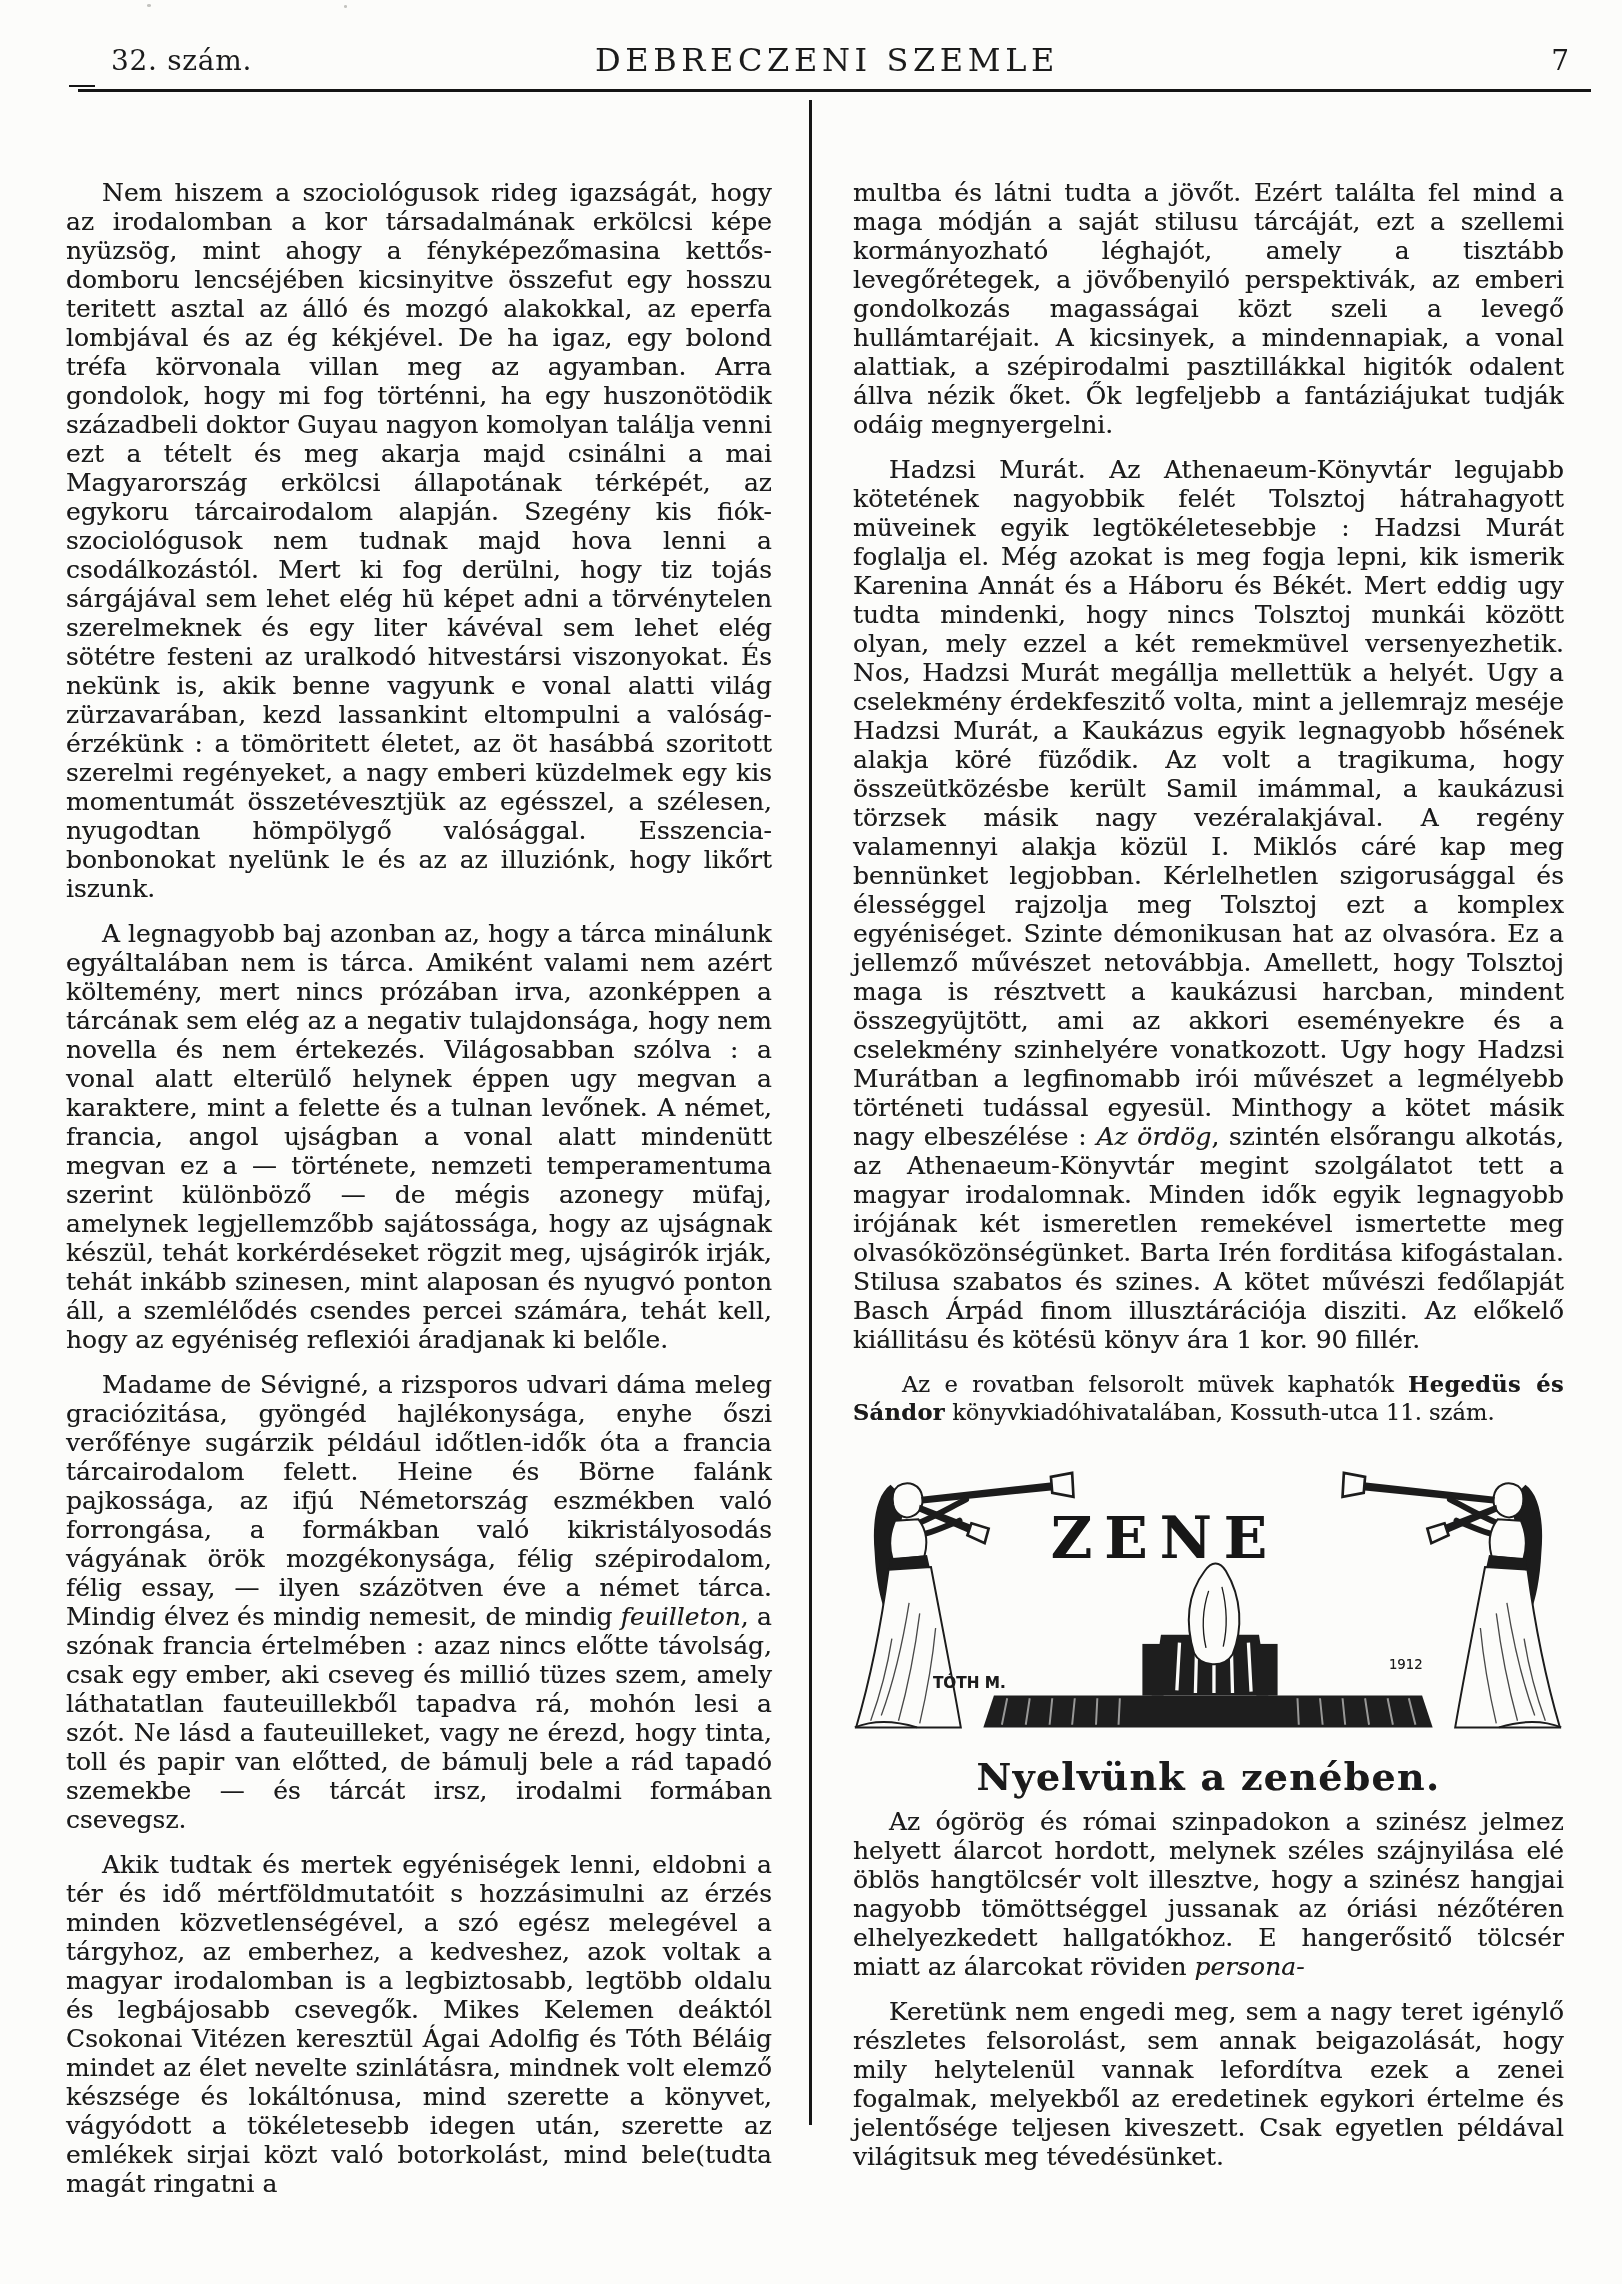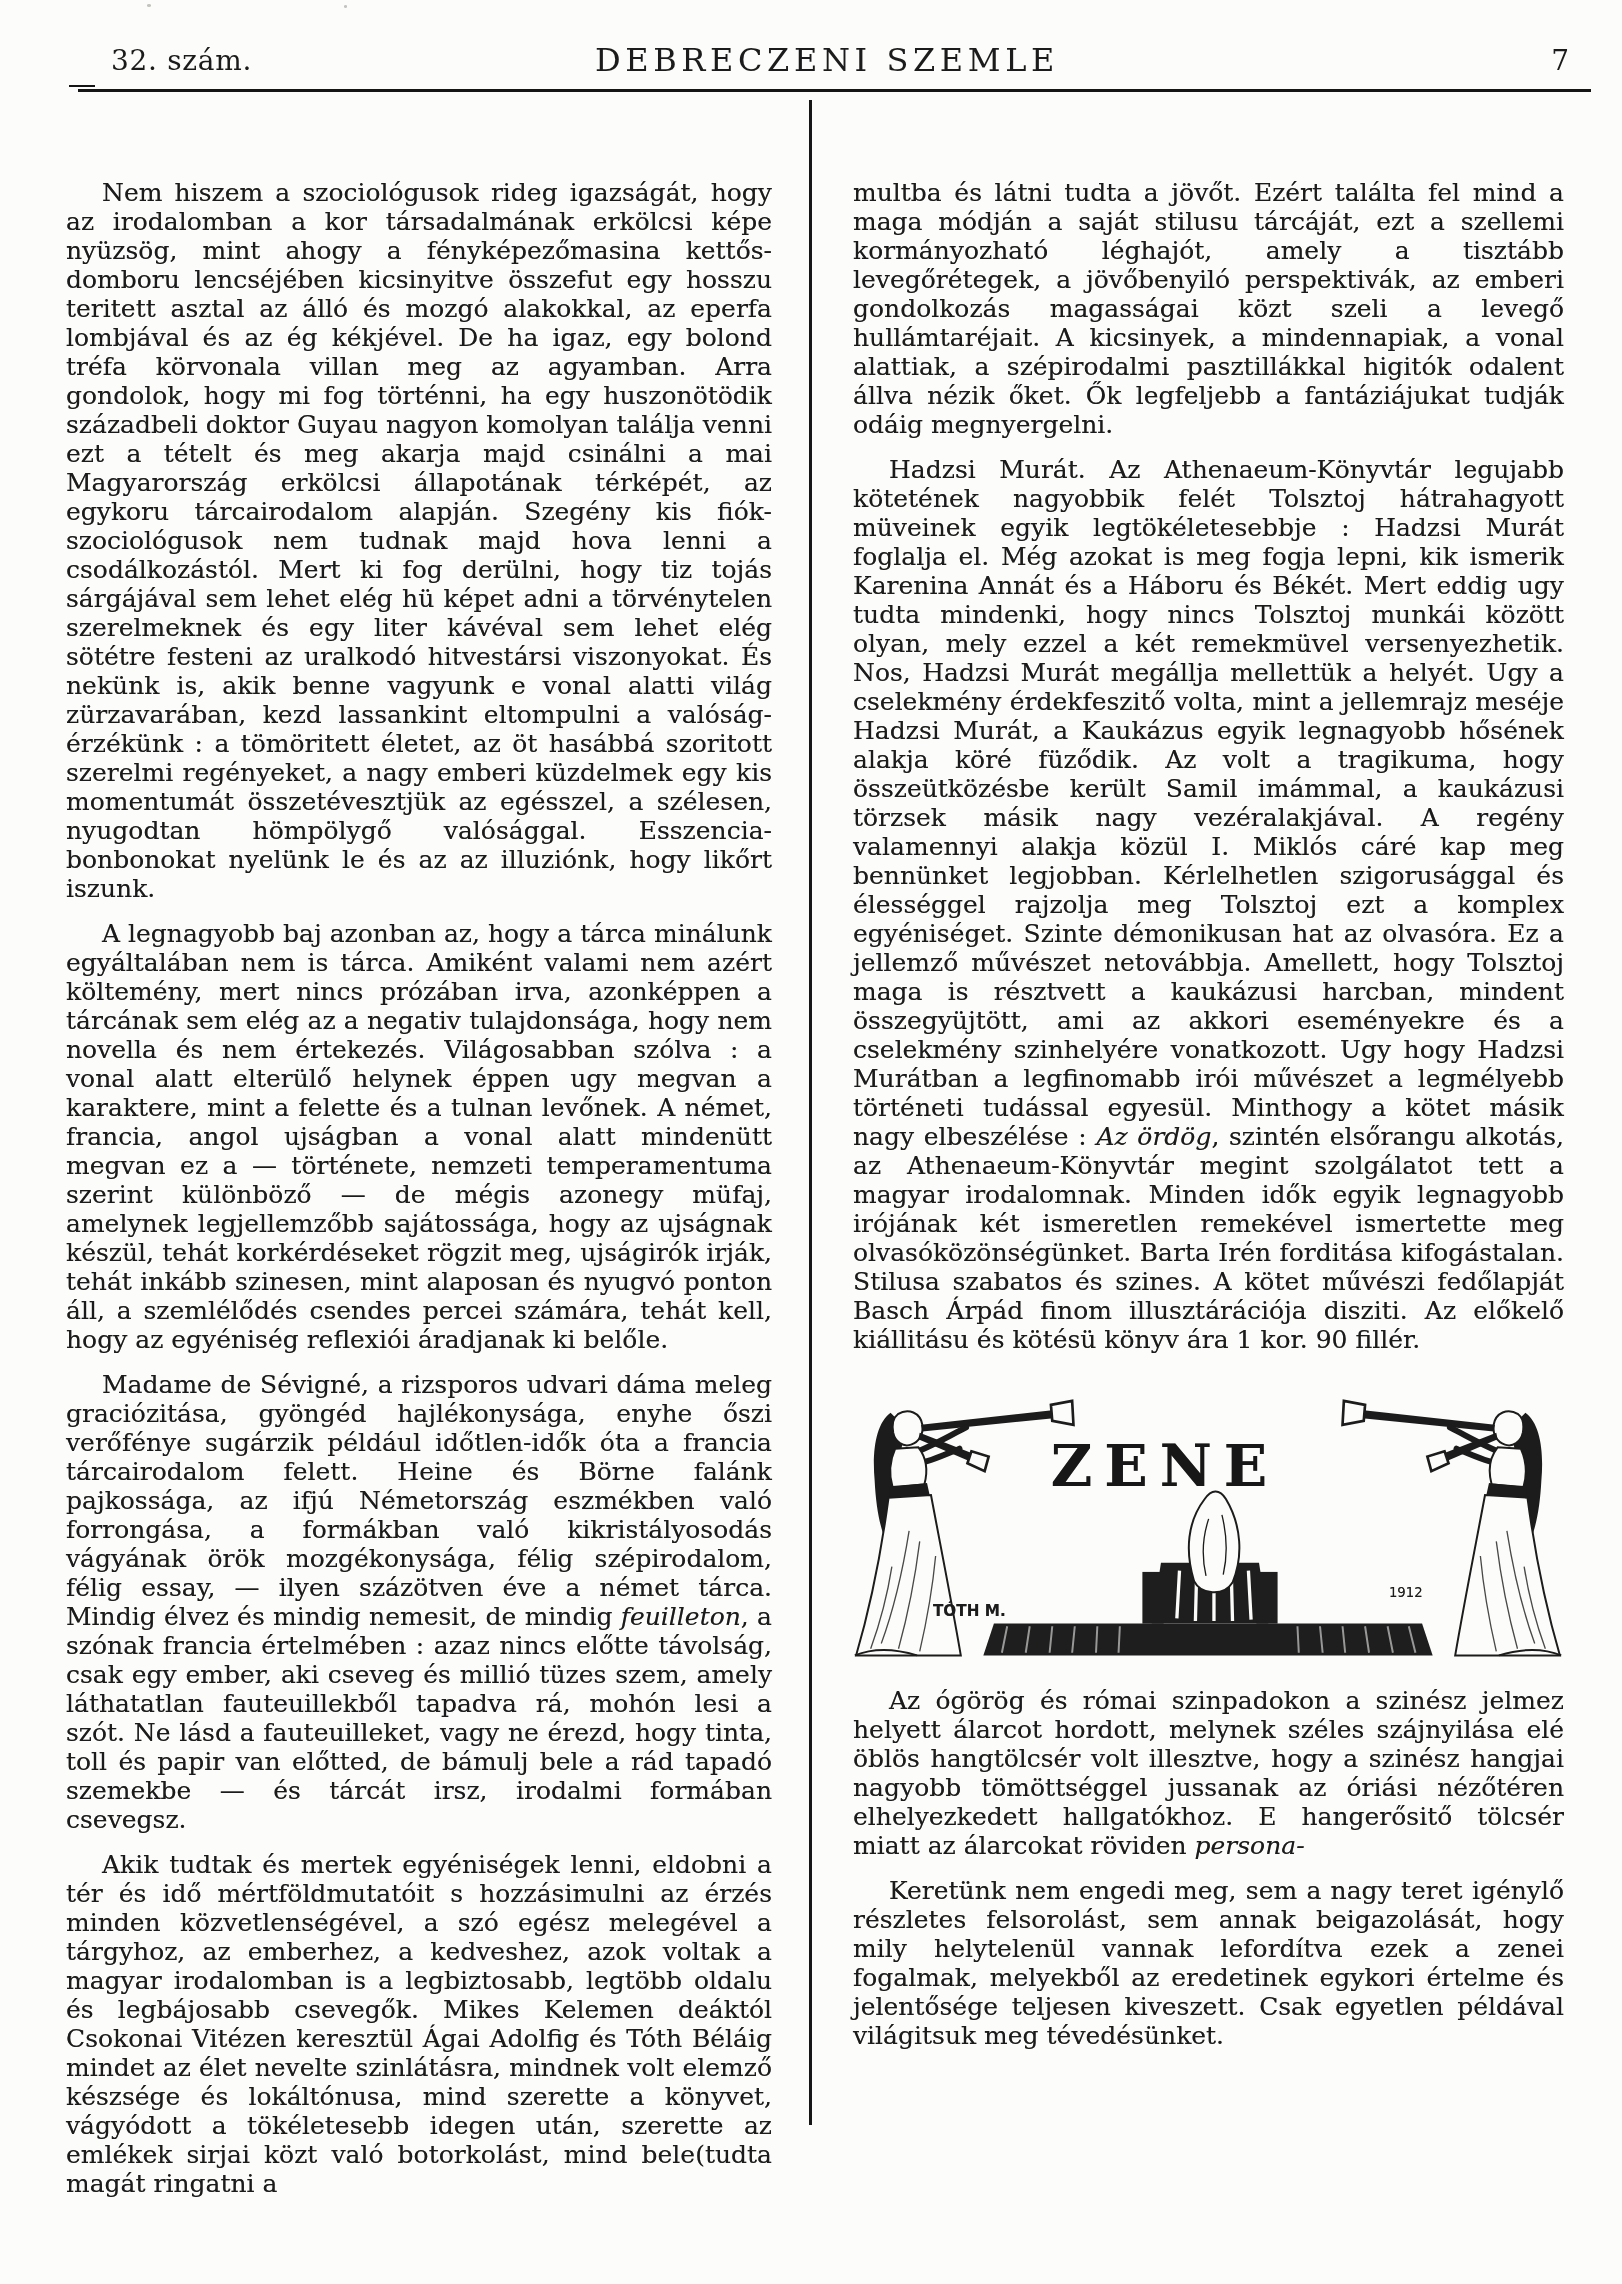--- a/index.html
+++ b/index.html
@@ -100,20 +100,21 @@
     <p class="para">A legnagyobb baj azonban az, hogy a tárca minálunk egyáltalában nem is tárca. Amiként valami nem azért költemény, mert nincs prózában irva, azonképpen a tárcának sem elég az a negativ tulajdonsága, hogy nem novella és nem értekezés. Világosabban szólva : a vonal alatt elterülő helynek éppen ugy megvan a karaktere, mint a felette és a tulnan levőnek. A német, francia, angol ujságban a vonal alatt mindenütt megvan ez a — története, nemzeti temperamentuma szerint különböző — de mégis azonegy müfaj, amelynek legjellemzőbb sajátossága, hogy az ujságnak készül, tehát korkérdéseket rögzit meg, ujságirók irják, tehát inkább szinesen, mint alaposan és nyugvó ponton áll, a szemlélődés csendes percei számára, tehát kell, hogy az egyéniség reflexiói áradjanak ki belőle.</p>
     <p class="para"><span>Madame de Sévigné, a rizsporos udvari dáma meleg graciózitása, gyöngéd hajlékonysága, enyhe őszi verőfénye sugárzik például időtlen-idők óta a francia tárcairodalom felett. Heine és Börne falánk pajkossága, az ifjú Németország eszmékben való forrongása, a formákban való kikristályosodás vágyának örök mozgékonysága, félig szépirodalom, félig essay, — ilyen százötven éve a német tárca. Mindig élvez és mindig nemesit, de mindig </span><i>feuilleton</i><span>, a szónak francia értelmében : azaz nincs előtte távolság, csak egy ember, aki cseveg és millió tüzes szem, amely láthatatlan fauteuillekből tapadva rá, mohón lesi a szót. Ne lásd a fauteuilleket, vagy ne érezd, hogy tinta, toll és papir van előtted, de bámulj bele a rád tapadó szemekbe — és tárcát irsz, irodalmi formában csevegsz.</span></p>
     <p class="para">Akik tudtak és mertek egyéniségek lenni, eldobni a tér és idő mértföldmutatóit s hozzásimulni az érzés minden közvetlenségével, a szó egész melegével a tárgyhoz, az emberhez, a kedveshez, azok voltak a magyar irodalomban is a legbiztosabb, legtöbb oldalu és legbájosabb csevegők. Mikes Kelemen deáktól Csokonai Vitézen keresztül Ágai Adolfig és Tóth Béláig mindet az élet nevelte szinlátásra, mindnek volt elemző készsége és lokáltónusa, mind szerette a könyvet, vágyódott a tökéletesebb idegen után, szerette az emlékek sirjai közt való botorkolást, mind bele(tudta magát ringatni a</p>
   </div>
 
   <div class="col col-right">
     <p class="para para-cont">multba és látni tudta a jövőt. Ezért találta fel mind a maga módján a saját stilusu tárcáját, ezt a szellemi kormányozható léghajót, amely a tisztább levegőrétegek, a jövőbenyiló perspektivák, az emberi gondolkozás magasságai közt szeli a levegő hullámtaréjait. A kicsinyek, a mindennapiak, a vonal alattiak, a szépirodalmi pasztillákkal higitók odalent állva nézik őket. Ők legfeljebb a fantáziájukat tudják odáig megnyergelni.</p>
 
     <p class="para"><b class="lead-bold">Hadzsi Murát.</b><span> Az Athenaeum-Könyvtár legujabb kötetének nagyobbik felét Tolsztoj hátrahagyott müveinek egyik legtökéletesebbje : Hadzsi Murát foglalja el. Még azokat is meg fogja lepni, kik ismerik Karenina Annát és a Háboru és Békét. Mert eddig ugy tudta mindenki, hogy nincs Tolsztoj munkái között olyan, mely ezzel a két remekmüvel versenyezhetik. Nos, Hadzsi Murát megállja mellettük a helyét. Ugy a cselekmény érdekfeszitő volta, mint a jellemrajz meséje Hadzsi Murát, a Kaukázus egyik legnagyobb hősének alakja köré füződik. Az volt a tragikuma, hogy összeütközésbe került Samil imámmal, a kaukázusi törzsek másik nagy vezéralakjával. A regény valamennyi alakja közül I. Miklós cáré kap meg bennünket legjobban. Kérlelhetlen szigorusággal és élességgel rajzolja meg Tolsztoj ezt a komplex egyéniséget. Szinte démonikusan hat az olvasóra. Ez a jellemző művészet netovábbja. Amellett, hogy Tolsztoj maga is résztvett a kaukázusi harcban, mindent összegyüjtött, ami az akkori eseményekre és a cselekmény szinhelyére vonatkozott. Ugy hogy Hadzsi Murátban a legfinomabb irói művészet a legmélyebb történeti tudással egyesül. Minthogy a kötet másik nagy elbeszélése : </span><i>Az ördög</i><span>, szintén elsőrangu alkotás, az Athenaeum-Könyvtár megint szolgálatot tett a magyar irodalomnak. Minden idők egyik legnagyobb irójának két ismeretlen remekével ismertette meg olvasóközönségünket. Barta Irén forditása kifogástalan. Stilusa szabatos és szines. A kötet művészi fedőlapját Basch Árpád finom illusztárációja disziti. Az előkelő kiállitásu és kötésü könyv ára 1 kor. 90 fillér.</span></p>
 
+    <p class="para notice"><span>Az e rovatban felsorolt müvek kaphatók </span><b>Hegedüs és Sándor</b><span> könyvkiadóhivatalában, Kossuth-utca 11. szám.</span></p>
 
     <div class="zene-illo">
       <svg viewBox="0 0 1130 424" xmlns="http://www.w3.org/2000/svg" style="font-size:37.5px">
         <defs>
           <g id="trumpeter">
 
             <path d="M86,36 C64,52 58,94 62,138 C64,178 70,208 79,230 C87,246 100,243 99,220 C95,164 96,100 110,60 Z" fill="#1c1c1c"></path>
 
             <path d="M97,38 C113,28 131,36 134,54 C136,68 129,80 117,84 C105,88 93,80 90,66 C88,54 89,44 97,38 Z" fill="#fcfcfa" stroke="#1c1c1c" stroke-width="3"></path>
 
@@ -152,19 +153,20 @@
         <path d="M560,166 C534,200 530,244 544,290 C554,310 588,314 602,292 C618,254 616,206 592,166 C582,150 570,152 560,166 Z" fill="#fcfcfa" stroke="#1c1c1c" stroke-width="3"></path>
         <path d="M566,196 C556,226 556,256 562,282 M586,190 C594,222 594,254 588,280" stroke="#1c1c1c" stroke-width="2" fill="none"></path>
 
         <text x="500" y="146" text-anchor="middle" style="font-family:'DejaVu Serif',serif;font-weight:bold;font-size:86px;letter-spacing:18px;fill:#171717">ZENE</text>
 
         <text x="150" y="342" style="font-family:'DejaVu Sans',sans-serif;font-weight:bold;font-size:23px;fill:#1c1c1c">TÓTH M.</text>
         <text x="838" y="314" style="font-family:'DejaVu Sans',sans-serif;font-size:20px;fill:#1c1c1c">1912</text>
       </svg>
     </div>
 
+    <p class="sec-head">Nyelvünk a zenében.</p>
 
     <p class="para"><span>Az ógörög és római szinpadokon a szinész jelmez helyett álarcot hordott, melynek széles szájnyilása elé öblös hangtölcsér volt illesztve, hogy a szinész hangjai nagyobb tömöttséggel jussanak az óriási nézőtéren elhelyezkedett hallgatókhoz. E hangerősitő tölcsér miatt az álarcokat röviden </span><i>persona-</i></p>
     <p class="para">Keretünk nem engedi meg, sem a nagy teret igénylő részletes felsorolást, sem annak beigazolását, hogy mily helytelenül vannak lefordítva ezek a zenei fogalmak, melyekből az eredetinek egykori értelme és jelentősége teljesen kiveszett. Csak egyetlen példával világitsuk meg tévedésünket.</p>
   </div>
 
 </div>
 
 
 </body></html>

